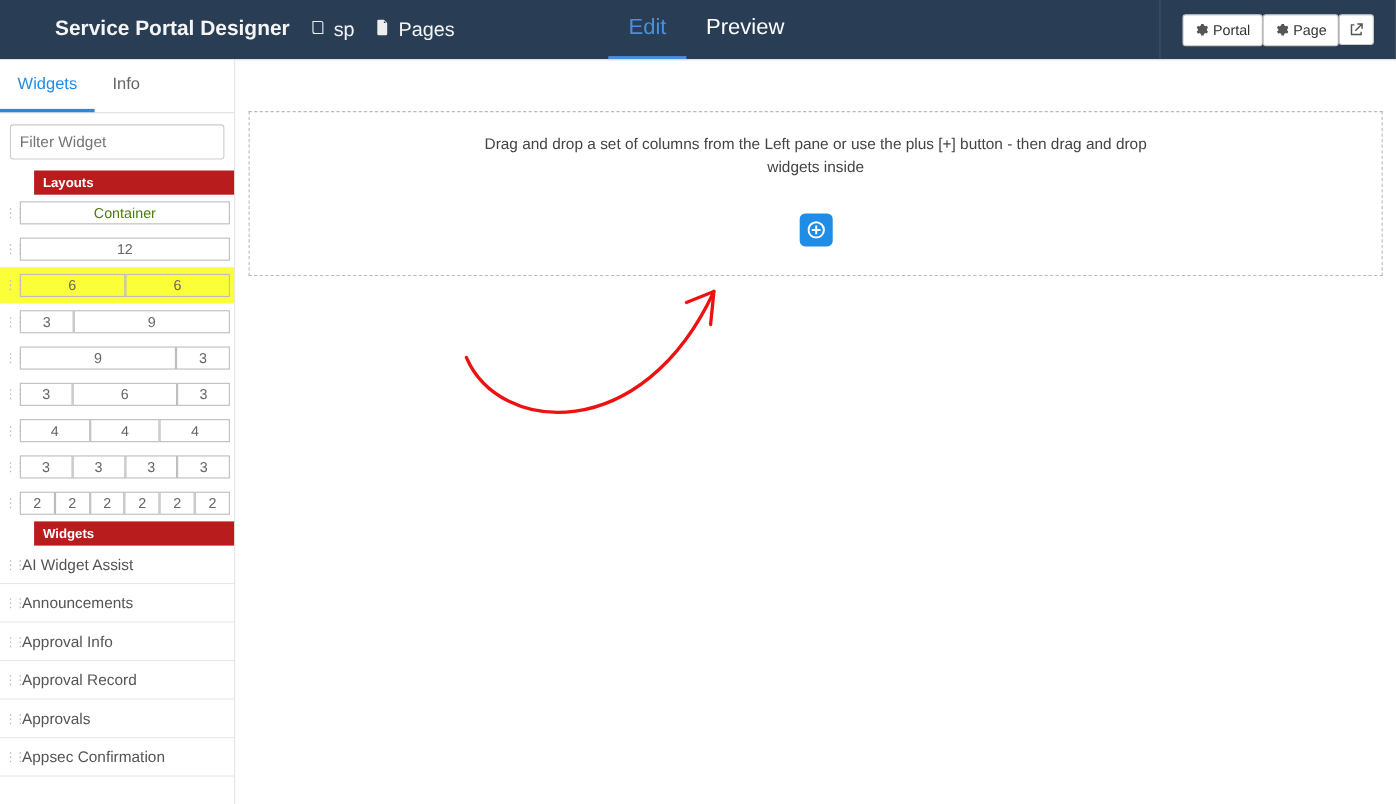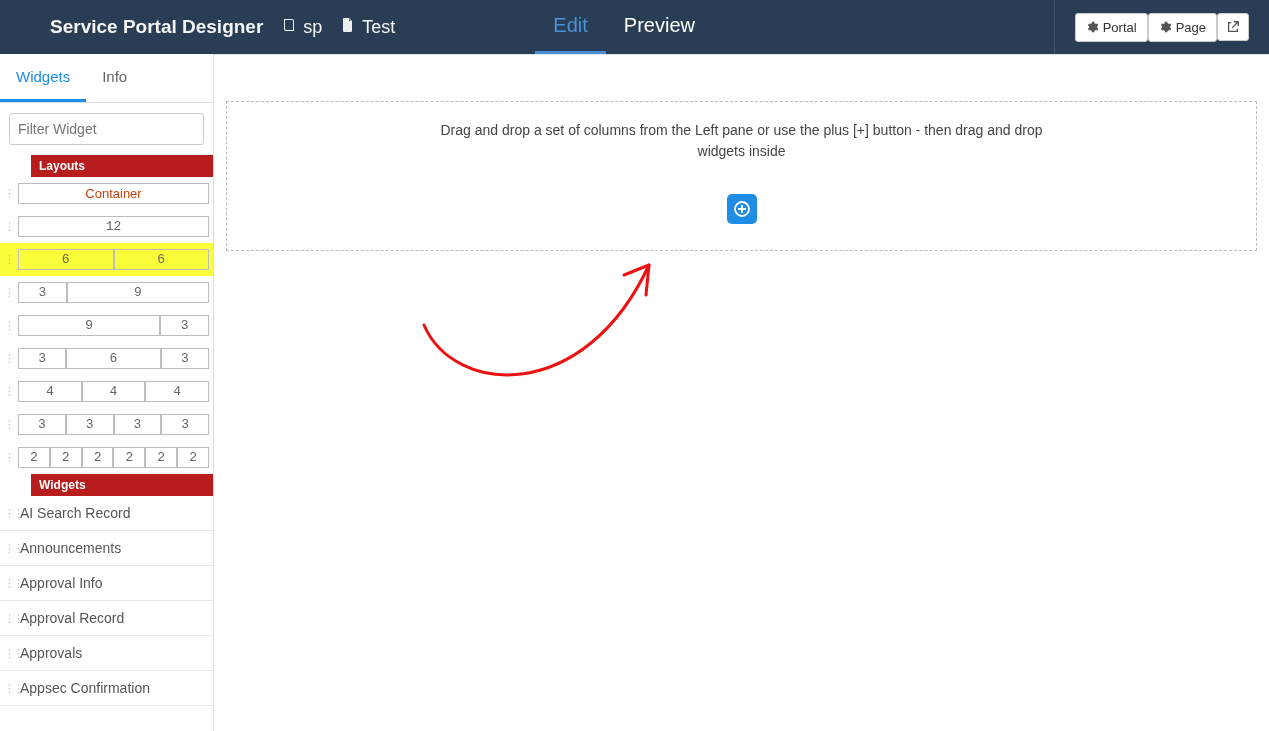--- a/index.html
+++ b/index.html
@@ -28,23 +28,23 @@
 .side-body::-webkit-scrollbar { width: 14px; }
 .side-body::-webkit-scrollbar-track { background: #f1f1f1; }
 .side-body::-webkit-scrollbar-thumb { background: #bbb; }
 .filter-wrap { padding: 10px 9px; }
 .filter-input { width: 100%; border: 1px solid #ccc; border-radius: 3px; padding: 7px 8px; font-size: 14px; }
 .section-head { background: #b91c1c; color: #fff; font-weight: bold; font-size: 12px; padding: 4px 8px; margin-left: 31px; }
 
 .layout-row { display: flex; align-items: center; padding: 6px 4px; gap: 4px; cursor: grab; }
 .layout-row.highlight { background: #faff3a; }
 .grip { color: #bbb; font-size: 11px; letter-spacing: -2px; width: 10px; text-align: center; user-select: none; }
-.layout-cells { flex: 1; display: flex; gap: 0; font-family: Liberation Mono, monospace; }
+.layout-cells { flex: 1; display: flex; gap: 0; }
 .layout-cell { border: 1px solid #bdbdbd; text-align: center; font-size: 13px; color: #666; padding: 2px 0; }
-.layout-single { border: 1px solid #bdbdbd; text-align: center; flex: 1; font-size: 13px; color: #c2410c; padding: 2px 0; }
+.layout-single { border: 1px solid #bdbdbd; text-align: center; flex: 1; font-size: 13px; color: #4d7c0f; padding: 2px 0; }
 
 .widget-row { display: flex; align-items: center; padding: 9px 4px; border-bottom: 1px solid #e8e8e8; cursor: grab; font-size: 14px; color: #555; }
 .widget-row .grip { margin-right: 6px; }
 
 
 .canvas-wrap { flex: 1; background: #fff; border-top: 1px solid #e5e5e5; position: relative; }
 .canvas-pad { padding: 46px 12px 12px 12px; }
 .dropzone { border: 1px dashed #bbb; padding: 18px 20px 26px 20px; text-align: center; color: #444; font-size: 14px; line-height: 1.5; position: relative; }
 .dropzone p { max-width: 620px; margin: 0 auto 32px auto; }
 .add-btn { background: #1f8ce6; color: #fff; border: none; border-radius: 5px; width: 30px; height: 30px; display: inline-flex; align-items: center; justify-content: center; cursor: pointer; }
@@ -62,21 +62,21 @@
   <span class="crumb">
     <svg width="16" height="16" viewBox="0 0 16 16" fill="#eee">
         <path d="M3 2h8a2 2 0 0 1 2 2v10H5a2 2 0 0 1-2-2V2zm1 1v8.5A1.5 1.5 0 0 0 5.5 13H12V4a1 1 0 0 0-1-1H4z"></path>
       </svg>
     <span>sp</span>
   </span>
   <span class="crumb">
     <svg width="16" height="16" viewBox="0 0 16 16" fill="#eee">
         <path d="M4 1h5l3 3v10a1 1 0 0 1-1 1H4a1 1 0 0 1-1-1V2a1 1 0 0 1 1-1zm5 1v2h2L9 2z"></path>
       </svg>
-    <span>Test</span>
+    <span>Pages</span>
   </span>
   <div class="tabs" style="margin-left:140px;">
     <div class="tab active">Edit</div>
     <div class="tab">Preview</div>
   </div>
   <div class="right">
     <button class="btn-white">
       <svg width="12" height="12" viewBox="0 0 16 16" fill="#555">
           <path d="M8 5a3 3 0 1 0 0 6 3 3 0 0 0 0-6zm7 3a7 7 0 0 0-.1-1l1.6-1.2-1.5-2.6-1.9.7a6 6 0 0 0-1.7-1L11 1H8l-.4 2a6 6 0 0 0-1.7 1l-1.9-.7L2.5 5.8 4.1 7a7 7 0 0 0 0 2l-1.6 1.2 1.5 2.6 1.9-.7a6 6 0 0 0 1.7 1L8 15h3l.4-2a6 6 0 0 0 1.7-1l1.9.7 1.5-2.6L14.9 9c.07-.33.1-.66.1-1z"></path>
         </svg>
@@ -173,21 +173,21 @@
               <div class="layout-cell" style="flex: 2 1 0%;">2</div>
               <div class="layout-cell" style="flex: 2 1 0%;">2</div>
               <div class="layout-cell" style="flex: 2 1 0%;">2</div>
             </div>
           </div>
         </div>
       <div class="section-head">Widgets</div>
       <div id="widgets-container">
           <div class="widget-row">
             <span class="grip">⋮⋮</span>
-            <span>AI Search Record</span>
+            <span>AI Widget Assist</span>
           </div>
           <div class="widget-row">
             <span class="grip">⋮⋮</span>
             <span>Announcements</span>
           </div>
           <div class="widget-row">
             <span class="grip">⋮⋮</span>
             <span>Approval Info</span>
           </div>
           <div class="widget-row">

